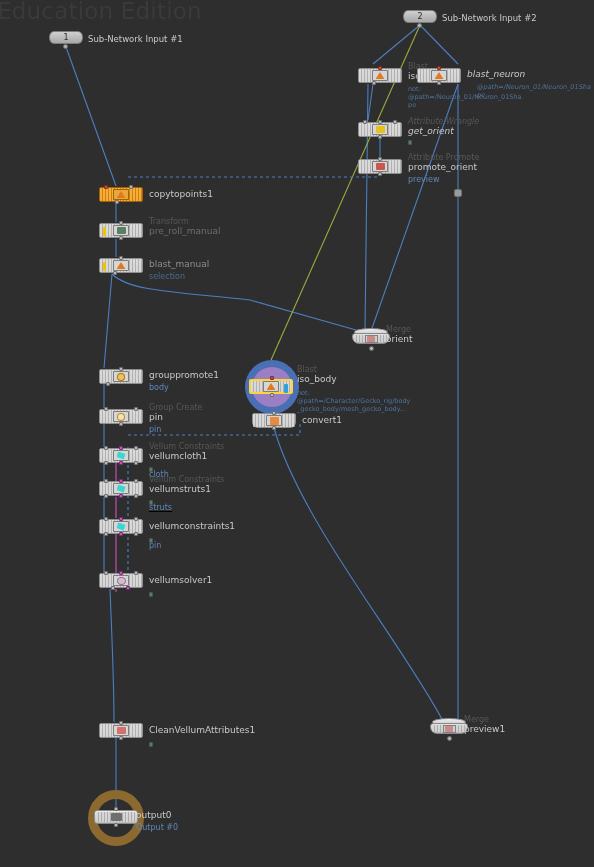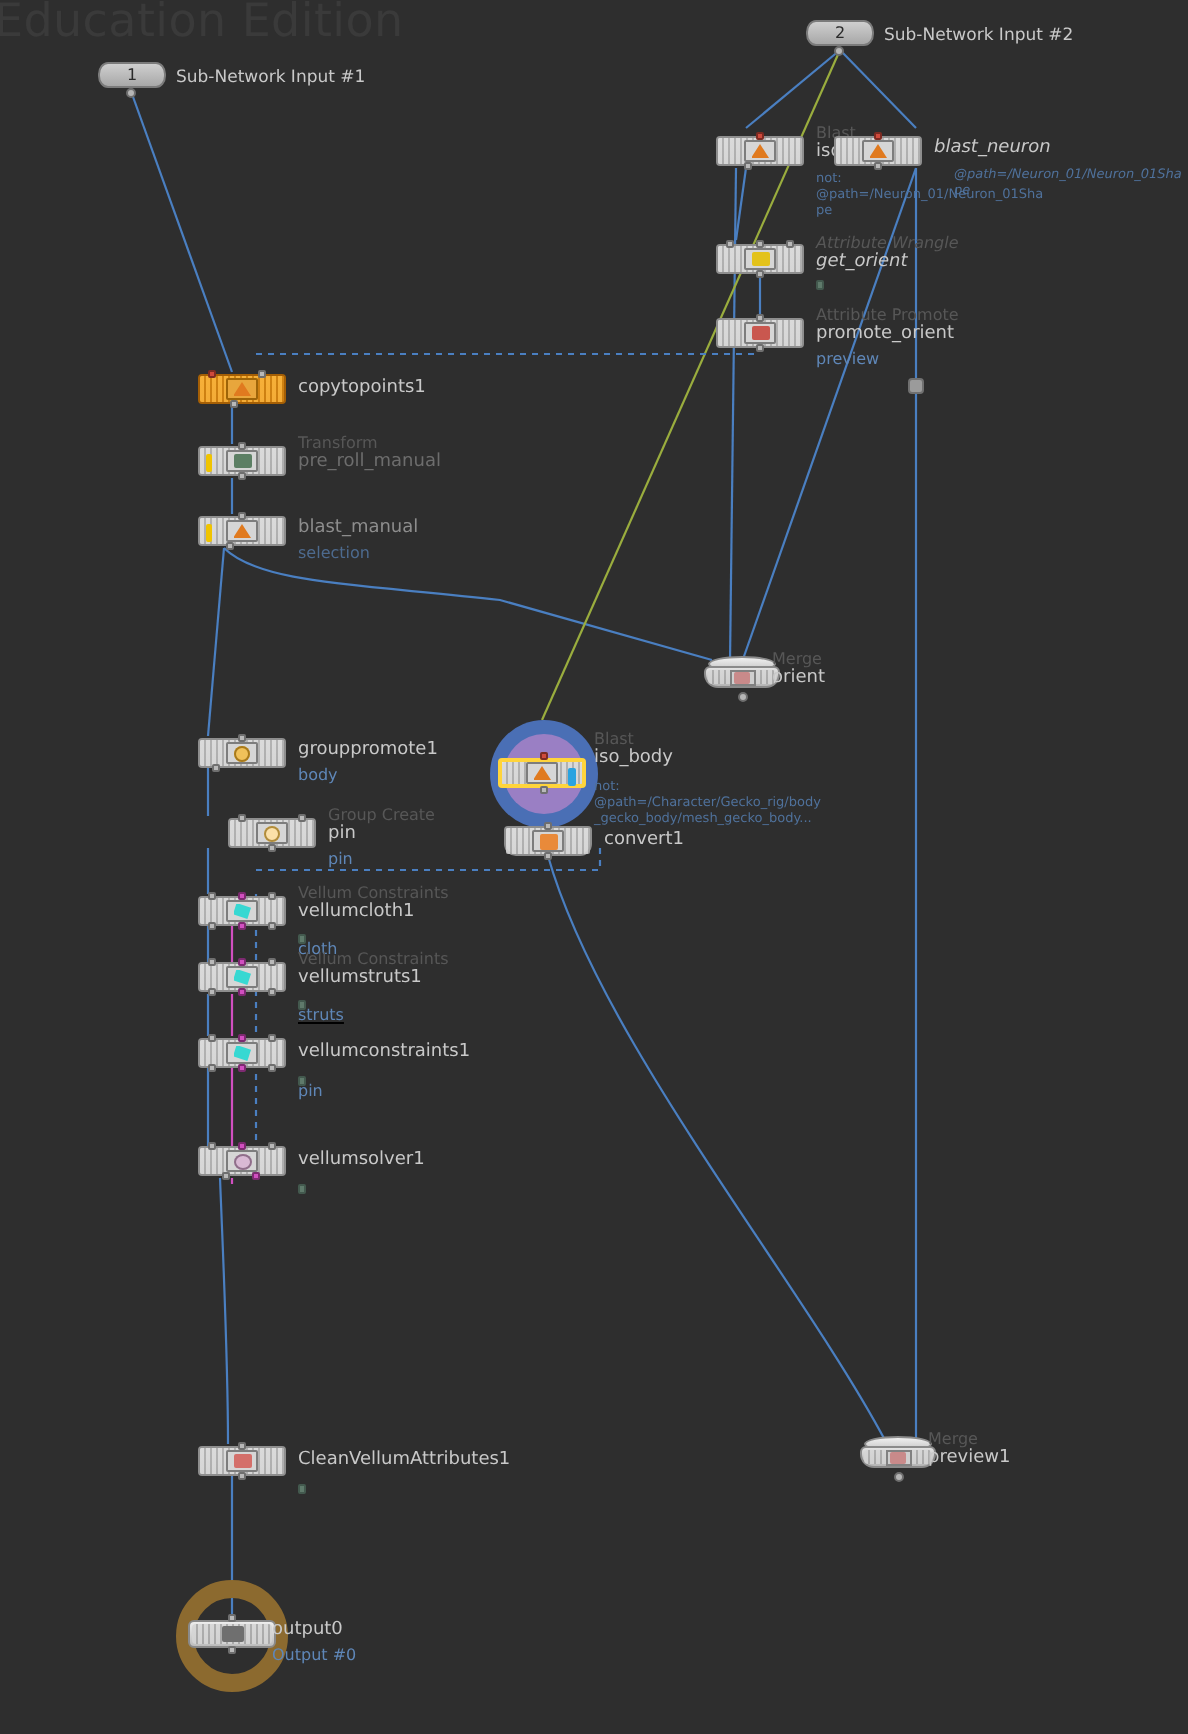--- a/index.html
+++ b/index.html
@@ -320,21 +320,21 @@
         </div>
       <div class="cn in" style="left:19px;"></div>
       <div class="cn out" style="left:6px;"></div>
     </div>
     <div class="lbl" style="top:1px;">
       <div class="nm">grouppromote1</div>
       <div class="sub" style="margin-top:2px;">body</div>
     </div>
   </div>
 
-  <div class="node" style="left:99px;top:409px;margin-left:15px;">
+  <div class="node" style="left:99px;top:409px;">
     <div class="body">
       <div class="ribs"></div>
       <div class="glyph">
           <i class="gl-groupc"></i>
         </div>
       <div class="cn in" style="left:4px;"></div>
       <div class="cn in" style="left:34px;"></div>
       <div class="cn out" style="left:19px;"></div>
     </div>
     <div class="lbl" style="top:-6px;">

